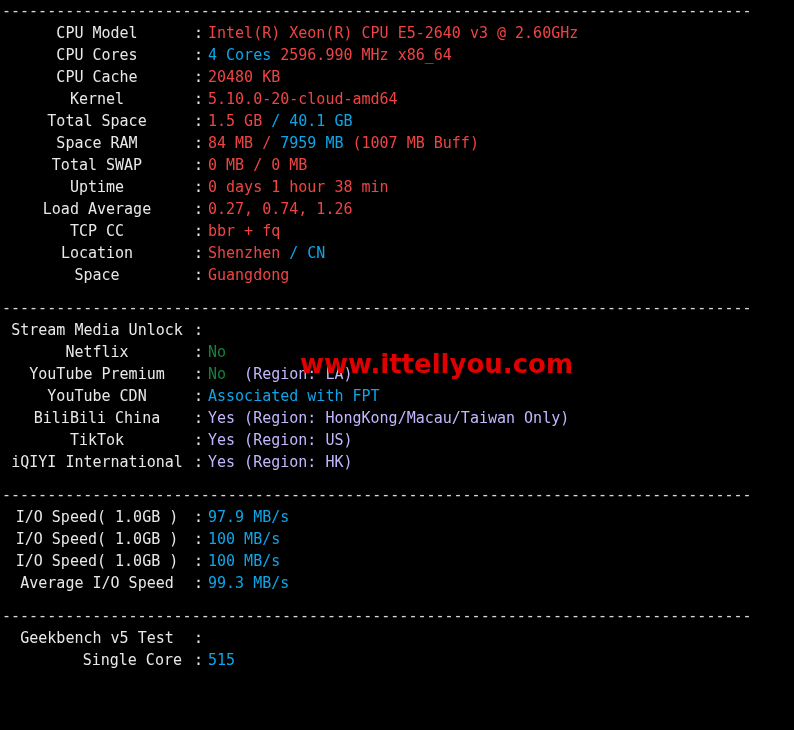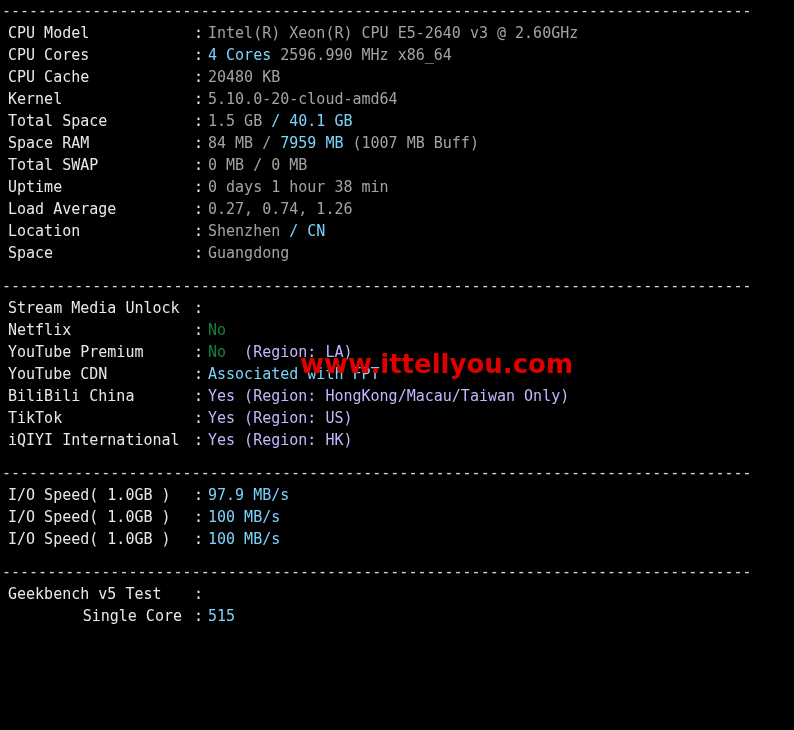--- a/index.html
+++ b/index.html
@@ -38,38 +38,38 @@
   .row {
     height: 22px;
     line-height: 22px;
     white-space: pre;
     overflow: hidden;
     display: block;
   }
   .label {
     display: inline-block;
     width: 194px;
-    padding-left: 8px;
     color: #e8e8e8;
     box-sizing: border-box;
     white-space: pre;
+    text-align: center;
   }
   .label.indent {
     text-align: right;
     padding-right: 12px;
     padding-left: 0;
   }
   .colon {
     display: inline-block;
     width: 14px;
     color: #e8e8e8;
   }
   .val { white-space: pre; }
-  .c-cyan   { color: #a3a3a3; }
-  .c-yellow { color: #7dd3fc; }
+  .c-cyan   { color: #ef4444; }
+  .c-yellow { color: #0ea5e9; }
   .c-green  { color: #c4b5fd; }
   .c-red    { color: #15803d; }
   .short { height: 11px; }
   #watermark {
     position: absolute;
     left: 300px;
     top: 352px;
     color: #e00000;
     font-family: "DejaVu Sans", sans-serif;
     font-weight: bold;
@@ -89,20 +89,21 @@
   <div id="section-system">
       <div class="row"><span class="label">CPU Model</span><span class="colon">:</span><span class="val c-cyan">Intel(R) Xeon(R) CPU E5-2640 v3 @ 2.60GHz</span></div>
       <div class="row"><span class="label">CPU Cores</span><span class="colon">:</span><span class="val c-yellow">4 Cores </span><span class="val c-cyan">2596.990 MHz x86_64</span></div>
       <div class="row"><span class="label">CPU Cache</span><span class="colon">:</span><span class="val c-cyan">20480 KB</span></div>
       <div class="row"><span class="label">Kernel</span><span class="colon">:</span><span class="val c-cyan">5.10.0-20-cloud-amd64</span></div>
       <div class="row"><span class="label">Total Space</span><span class="colon">:</span><span class="val c-cyan">1.5 GB </span><span class="val c-yellow">/ 40.1 GB</span></div>
       <div class="row"><span class="label">Space RAM</span><span class="colon">:</span><span class="val c-cyan">84 MB / </span><span class="val c-yellow">7959 MB </span><span class="val c-cyan">(1007 MB Buff)</span></div>
       <div class="row"><span class="label">Total SWAP</span><span class="colon">:</span><span class="val c-cyan">0 MB / 0 MB</span></div>
       <div class="row"><span class="label">Uptime</span><span class="colon">:</span><span class="val c-cyan">0 days 1 hour 38 min</span></div>
       <div class="row"><span class="label">Load Average</span><span class="colon">:</span><span class="val c-cyan">0.27, 0.74, 1.26</span></div>
+      <div class="row"><span class="label">TCP CC</span><span class="colon">:</span><span class="val c-cyan">bbr + fq</span></div>
       <div class="row"><span class="label">Location</span><span class="colon">:</span><span class="val c-cyan">Shenzhen </span><span class="val c-yellow">/ CN</span></div>
       <div class="row"><span class="label">Space</span><span class="colon">:</span><span class="val c-cyan">Guangdong</span></div>
     </div>
 
   <div class="short"></div>
   <div class="sep">-----------------------------------------------------------------------------------</div>
 
   <div id="section-stream">
       <div class="row"><span class="label">Stream Media Unlock</span><span class="colon">:</span></div>
       <div class="row"><span class="label">Netflix</span><span class="colon">:</span><span class="val c-red">No</span></div>
@@ -113,20 +114,21 @@
       <div class="row"><span class="label">iQIYI International</span><span class="colon">:</span><span class="val c-green">Yes (Region: HK)</span></div>
     </div>
 
   <div class="short"></div>
   <div class="sep">-----------------------------------------------------------------------------------</div>
 
   <div id="section-io">
       <div class="row"><span class="label">I/O Speed( 1.0GB )</span><span class="colon">:</span><span class="val c-yellow">97.9 MB/s</span></div>
       <div class="row"><span class="label">I/O Speed( 1.0GB )</span><span class="colon">:</span><span class="val c-yellow">100 MB/s</span></div>
       <div class="row"><span class="label">I/O Speed( 1.0GB )</span><span class="colon">:</span><span class="val c-yellow">100 MB/s</span></div>
+      <div class="row"><span class="label">Average I/O Speed</span><span class="colon">:</span><span class="val c-yellow">99.3 MB/s</span></div>
     </div>
 
   <div class="short"></div>
   <div class="sep">-----------------------------------------------------------------------------------</div>
 
   <div id="section-geekbench">
       <div class="row"><span class="label">Geekbench v5 Test</span><span class="colon">:</span></div>
       <div class="row"><span class="label indent">Single Core</span><span class="colon">:</span><span class="val c-yellow">515</span></div>
     </div>
 

